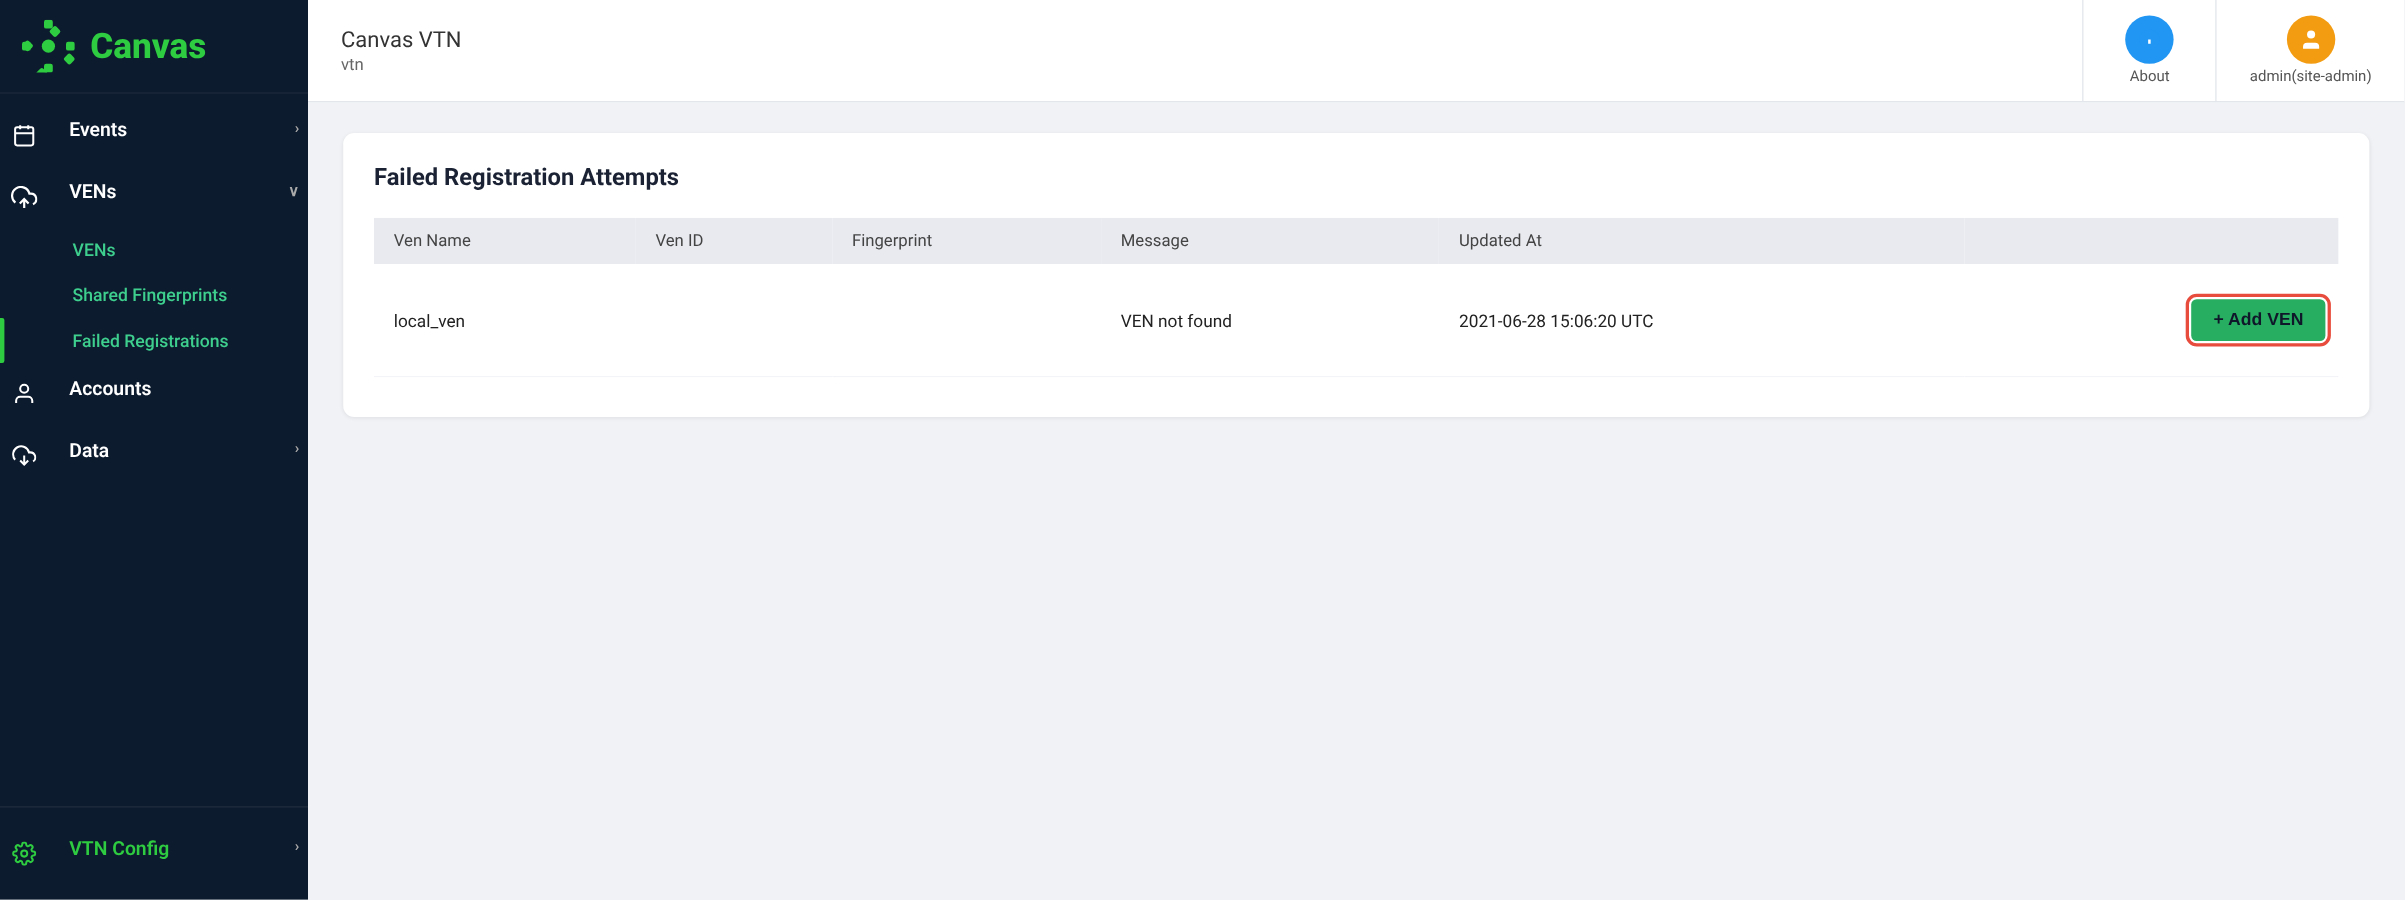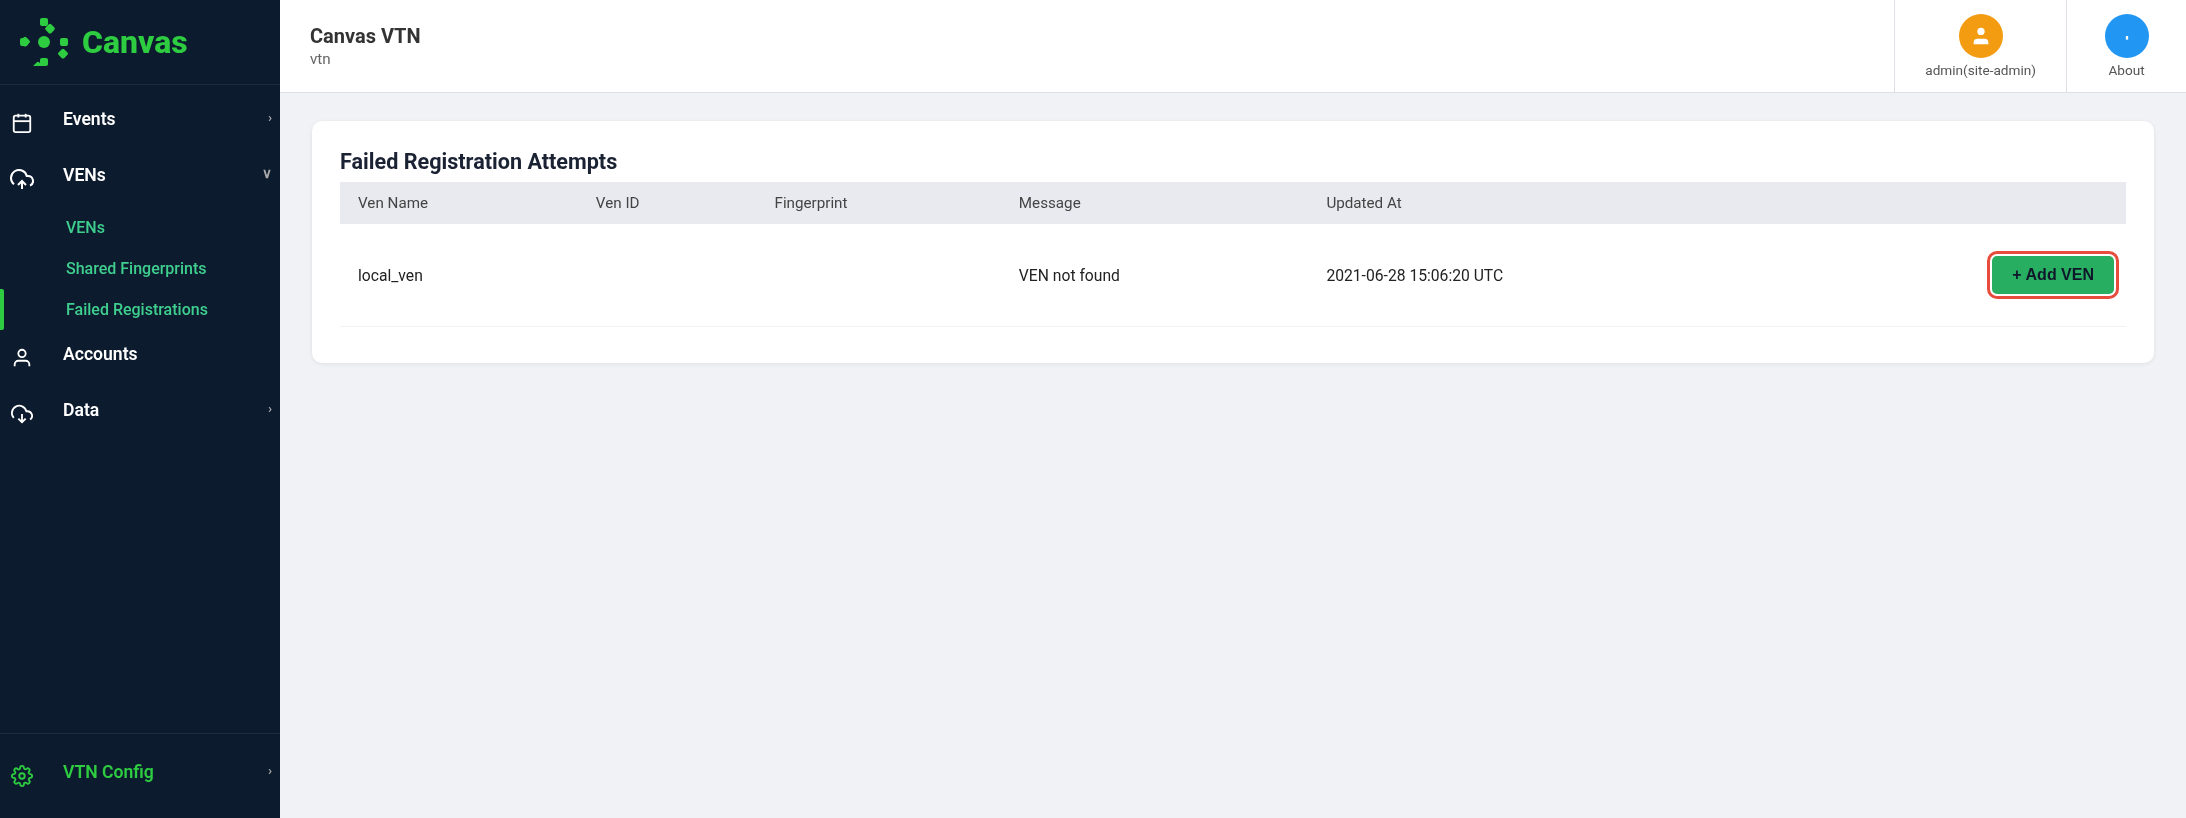--- a/index.html
+++ b/index.html
@@ -104,21 +104,21 @@
     }
     .header-title-area {
       flex: 1;
       padding: 18px 30px;
       display: flex;
       flex-direction: column;
       justify-content: center;
     }
     .header-app-name {
       font-size: 1.25rem;
-      font-weight: 700;
+      font-weight: 400;
       color: #333;
     }
     .header-subtitle {
       font-size: 0.95rem;
       color: #666;
       margin-top: 2px;
     }
     .header-actions {
       display: flex;
       align-items: stretch;
@@ -163,21 +163,21 @@
     .card {
       background: #fff;
       border-radius: 10px;
       padding: 28px 28px 36px;
       box-shadow: 0 1px 4px rgba(0,0,0,0.08);
     }
     .card-title {
       font-size: 1.35rem;
       font-weight: 700;
       color: #1a2233;
-      margin-bottom: 8px;
+      margin-bottom: 24px;
     }
     .table-wrapper {
       width: 100%;
       overflow-x: auto;
     }
     table {
       width: 100%;
       border-collapse: collapse;
     }
     thead tr {
@@ -312,37 +312,37 @@
 
 <div id="main">
 
   <div id="header">
     <div class="header-title-area">
       <span class="header-app-name">Canvas VTN</span>
       <span class="header-subtitle">vtn</span>
     </div>
     <div class="header-actions">
       <div class="header-action-item">
-        <div class="action-icon-circle orange">
-          <svg width="22" height="22" viewBox="0 0 24 24" fill="white">
-            <path d="M20 21v-2a4 4 0 0 0-4-4H8a4 4 0 0 0-4 4v2"></path>
-            <circle cx="12" cy="7" r="4"></circle>
-          </svg>
-        </div>
-        <span class="action-label">admin(site-admin)</span>
-      </div>
-      <div class="header-action-item">
         <div class="action-icon-circle blue">
           <svg width="22" height="22" viewBox="0 0 24 24" fill="white">
             <circle cx="12" cy="12" r="10" stroke="white" stroke-width="0" fill="#2196f3"></circle>
             <line x1="12" y1="16" x2="12" y2="12" stroke="white" stroke-width="2.5"></line>
             <line x1="12" y1="8" x2="12.01" y2="8" stroke="white" stroke-width="3"></line>
           </svg>
         </div>
         <span class="action-label">About</span>
+      </div>
+      <div class="header-action-item">
+        <div class="action-icon-circle orange">
+          <svg width="22" height="22" viewBox="0 0 24 24" fill="white">
+            <path d="M20 21v-2a4 4 0 0 0-4-4H8a4 4 0 0 0-4 4v2"></path>
+            <circle cx="12" cy="7" r="4"></circle>
+          </svg>
+        </div>
+        <span class="action-label">admin(site-admin)</span>
       </div>
     </div>
   </div>
 
   <div id="content">
     <div class="card">
       <div class="card-title">Failed Registration Attempts</div>
       <div class="table-wrapper">
         <table>
           <thead>

